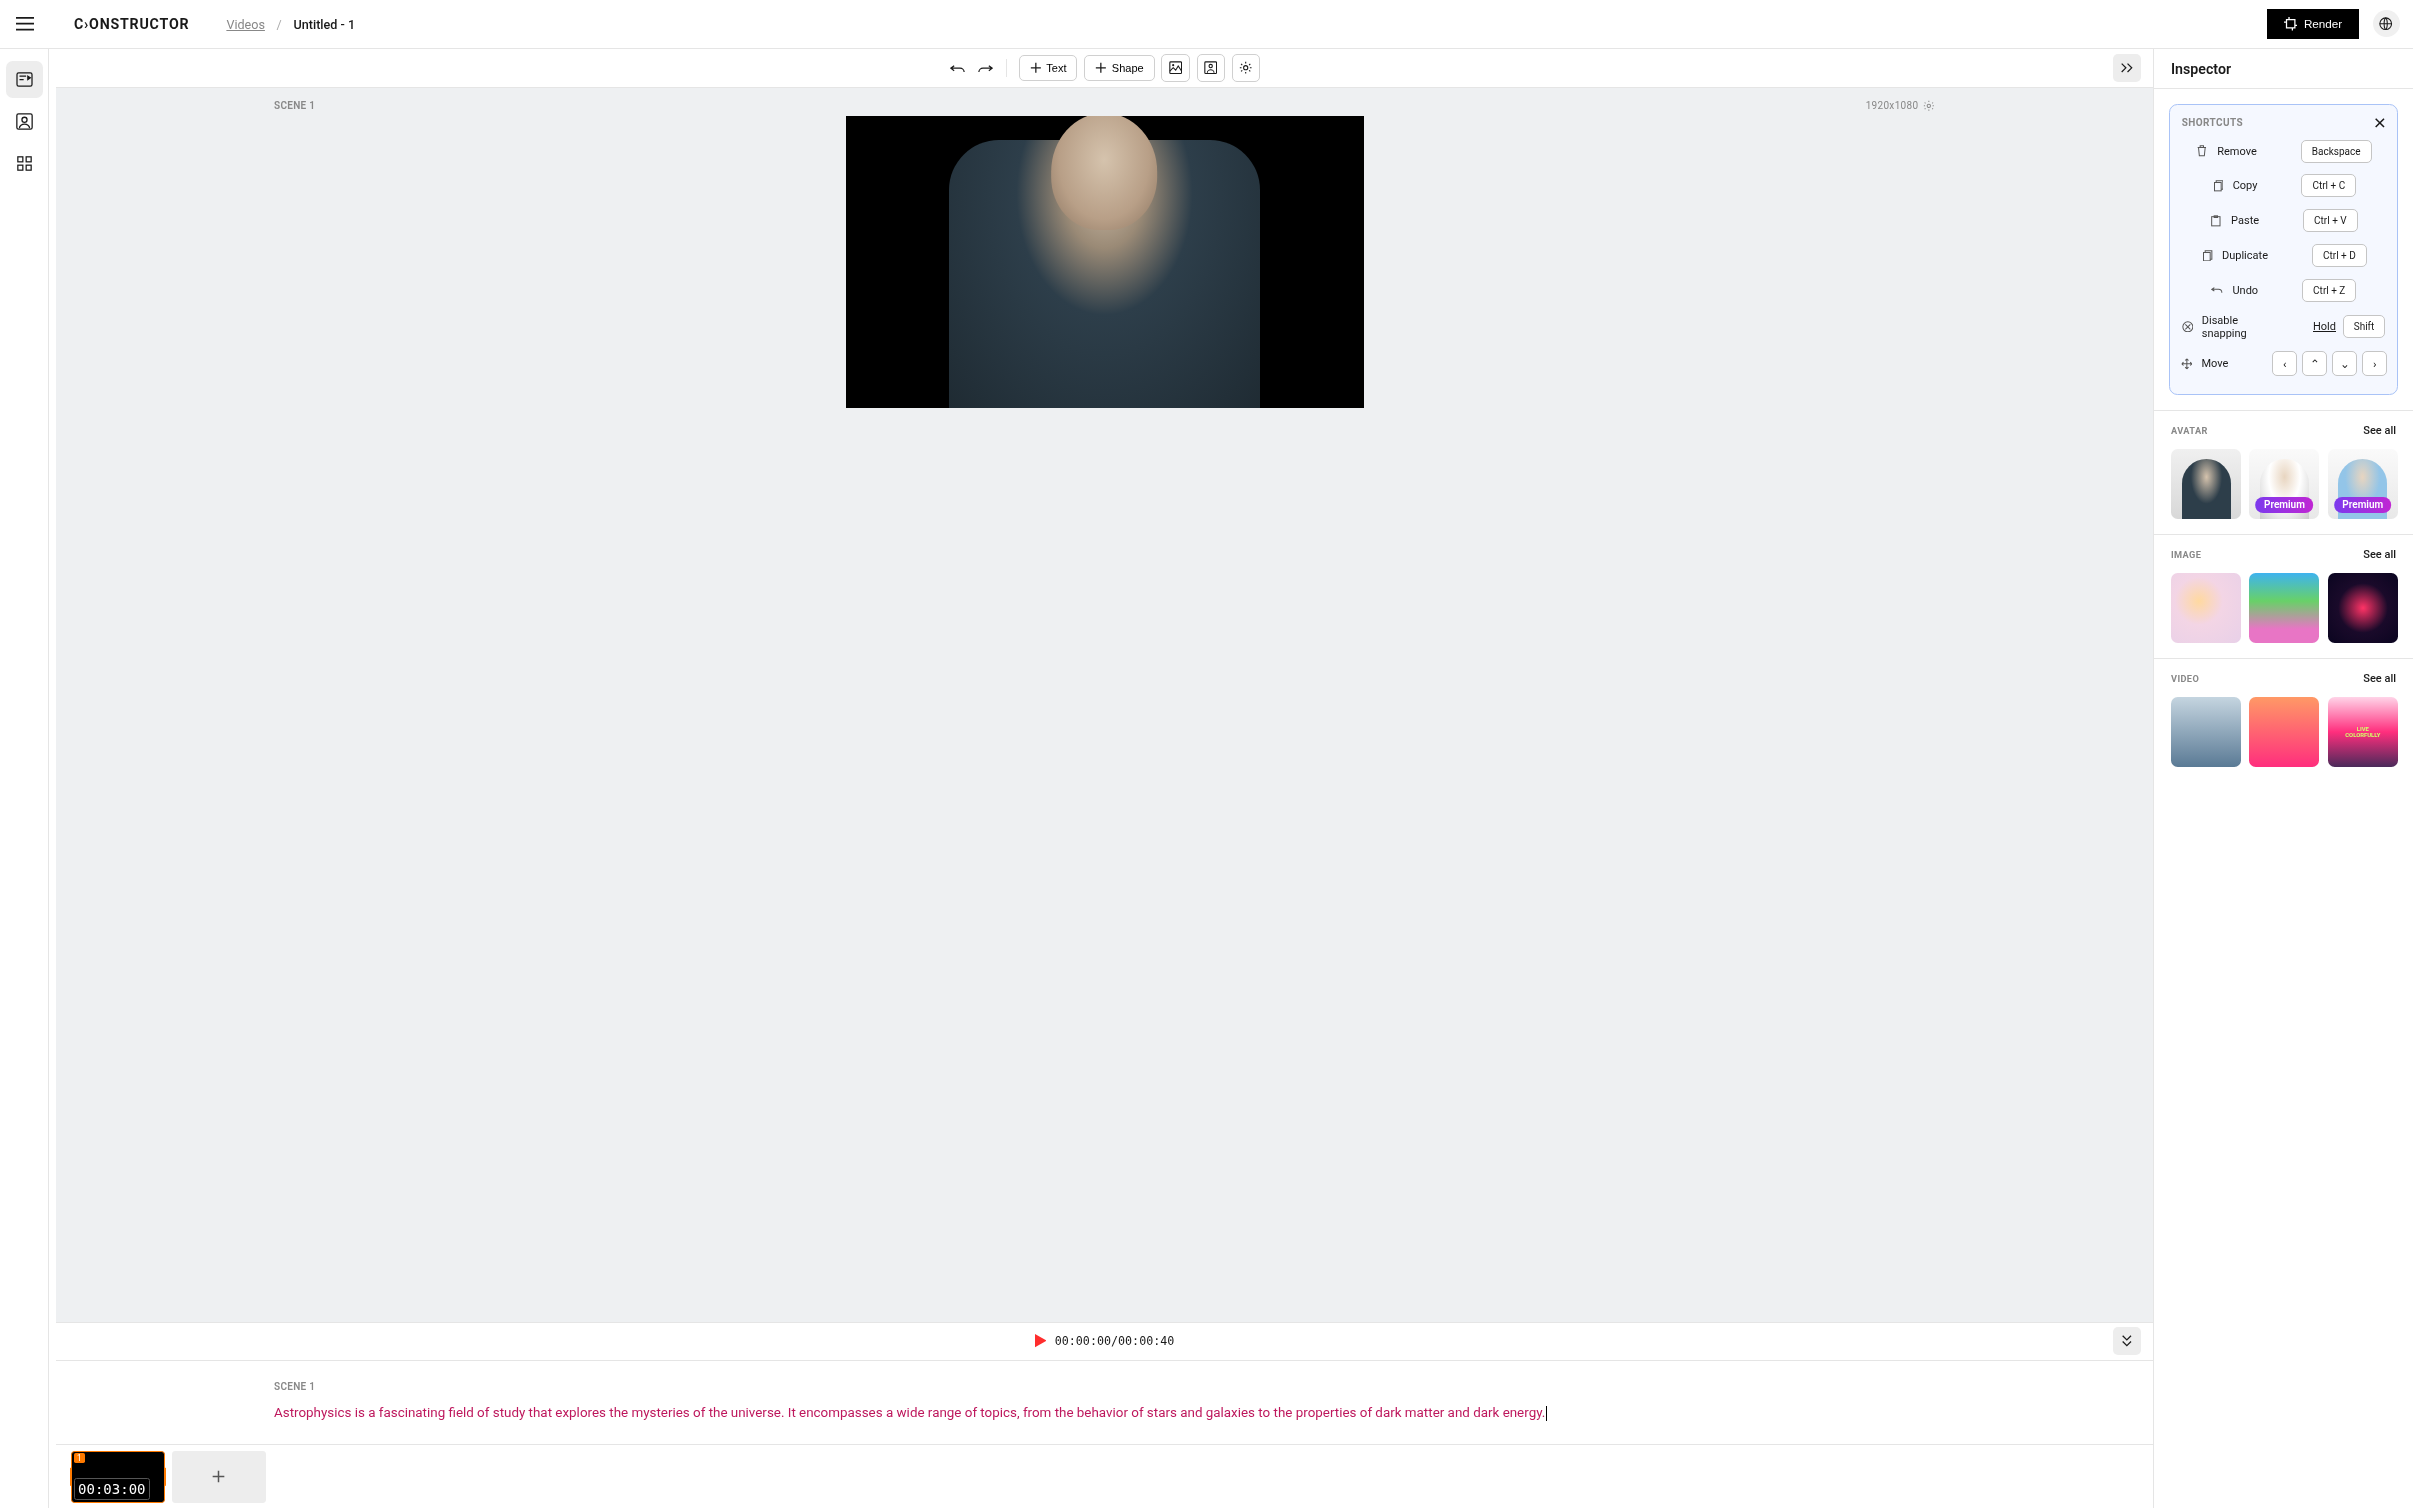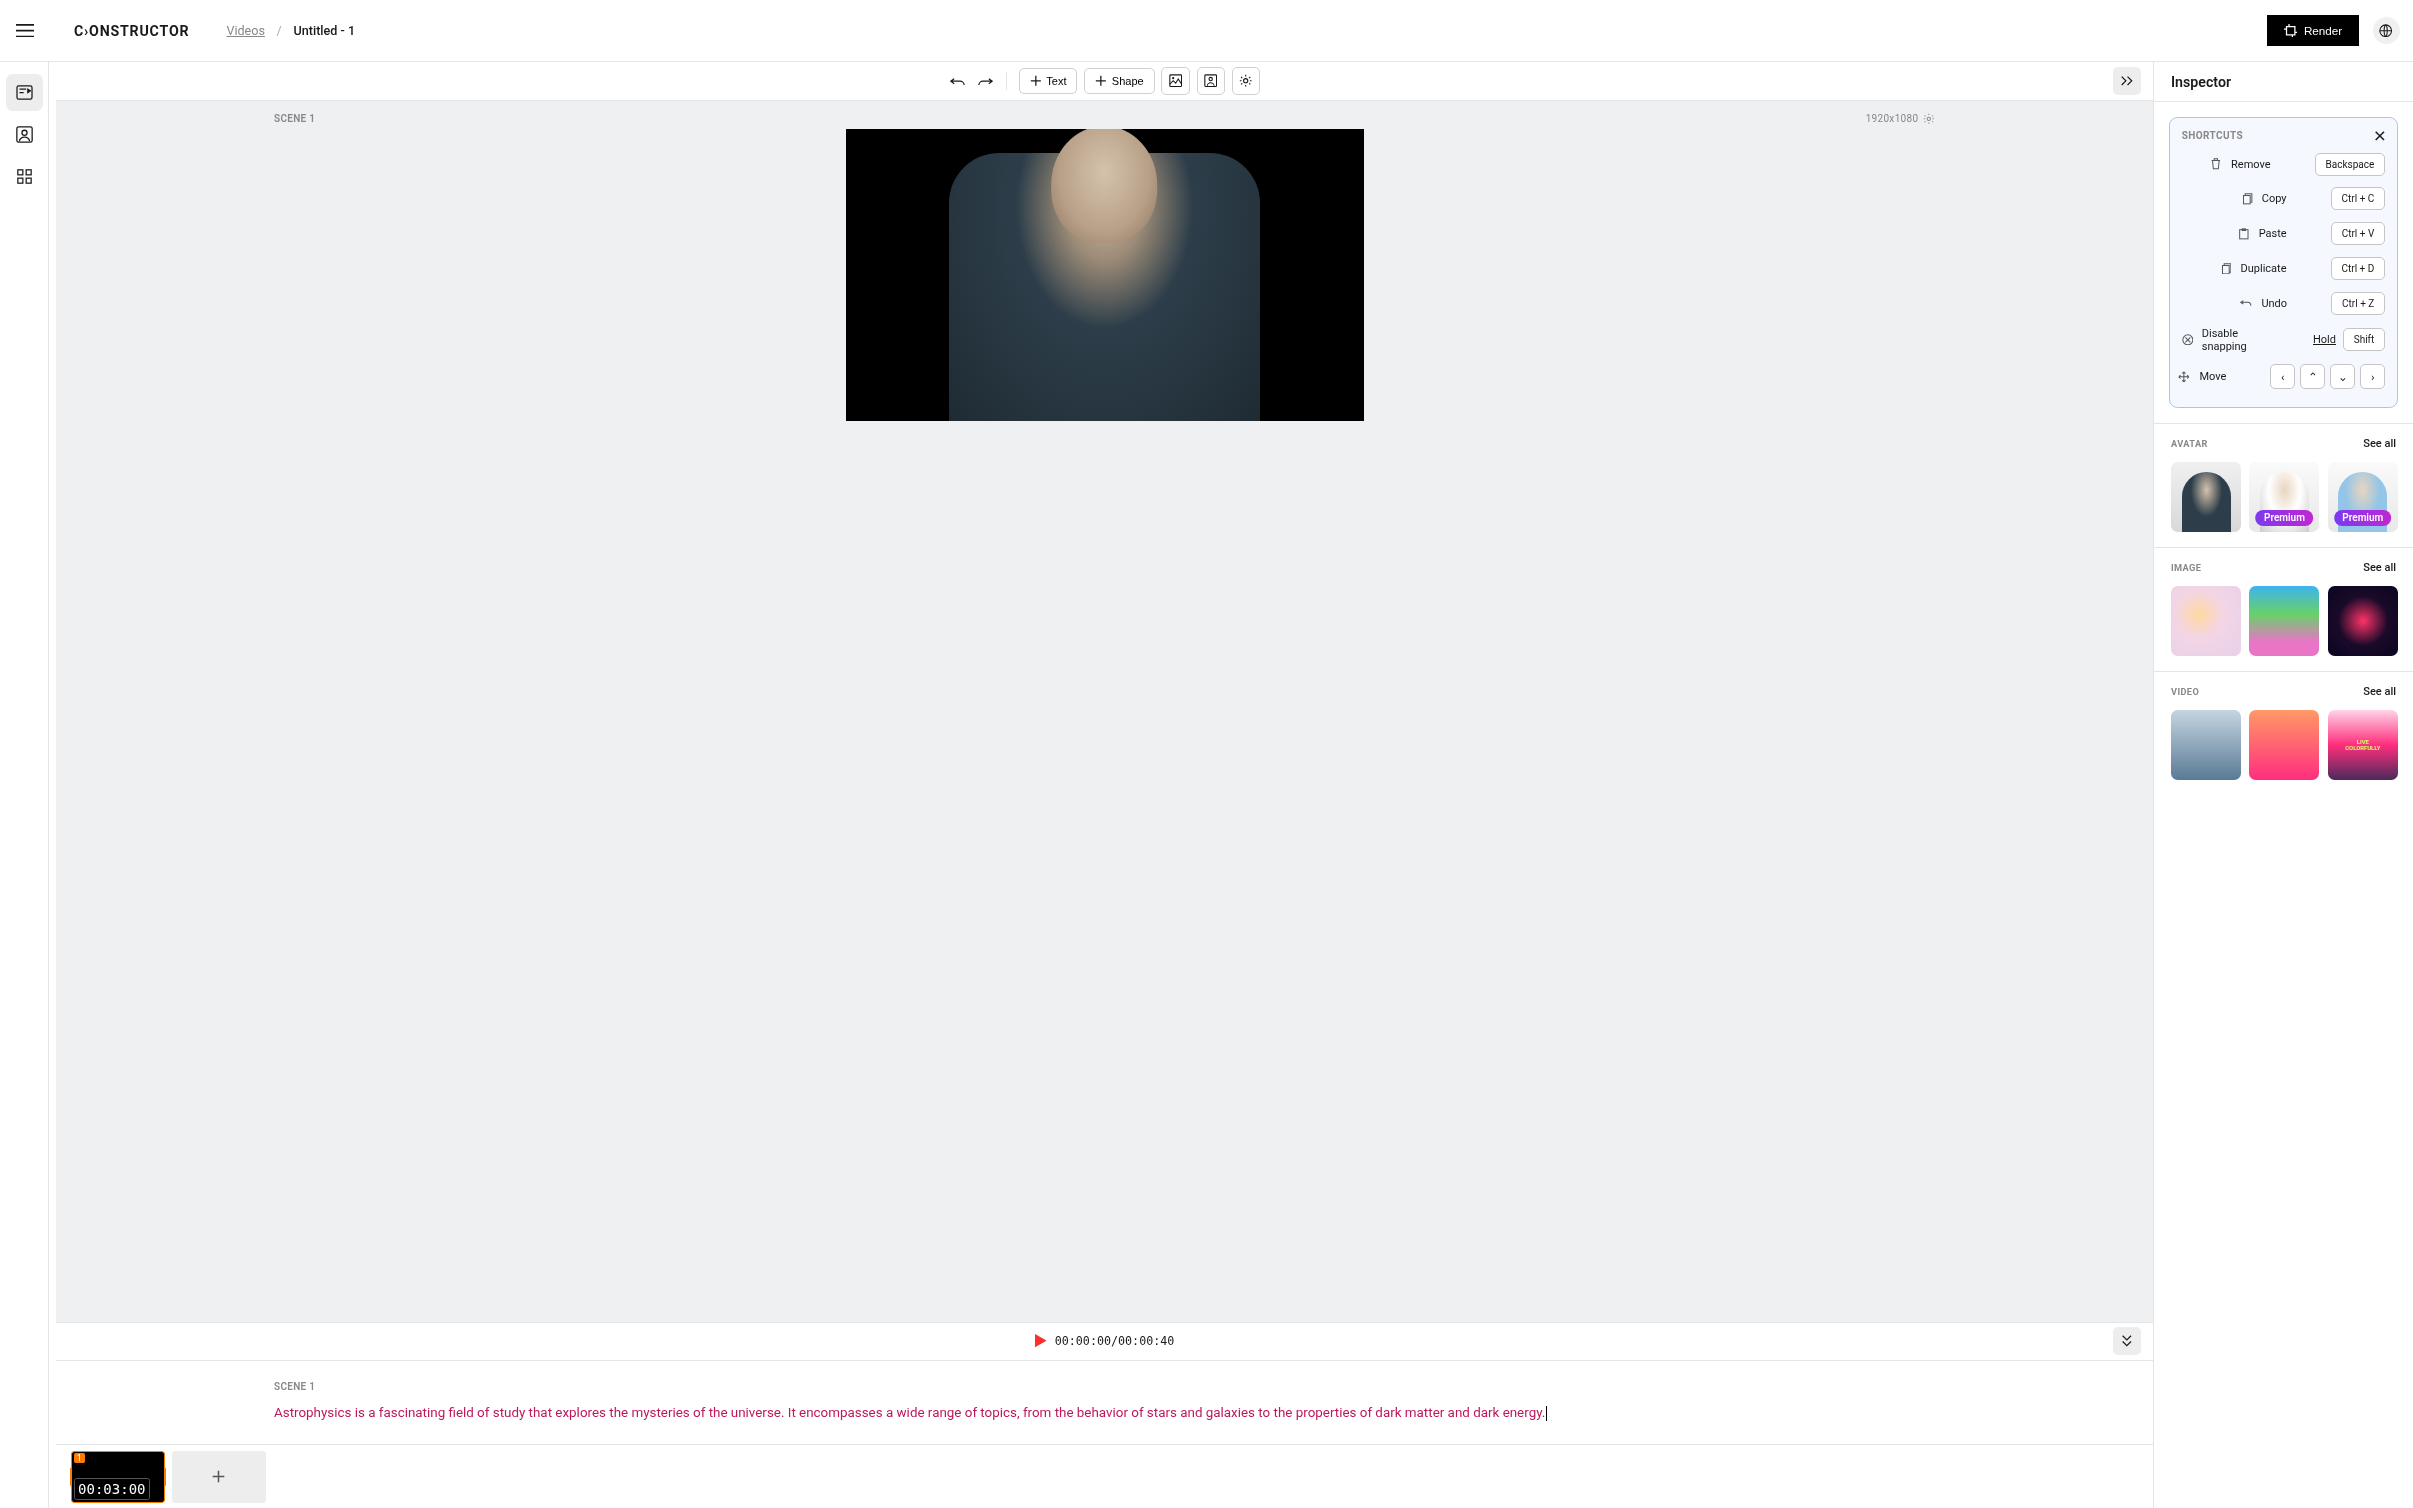--- a/index.html
+++ b/index.html
@@ -1,19 +1,19 @@
 <!DOCTYPE html>
 <html style="font-size:13.4px"><head>
   <meta charset="utf-8">
   <style>
     * { margin: 0; padding: 0; box-sizing: border-box; }
     body { font-family: -apple-system, BlinkMacSystemFont, 'Segoe UI', Roboto, sans-serif; background: #fff; color: #1a1a1a; height: 100vh; display: flex; flex-direction: column; overflow: hidden; }
     
     
-    .header { height: 62px; display: flex; align-items: center; padding: 0 13.4px; border-bottom: 0.8px solid #e5e5e5; gap: 17px; }
+    .header { height: 49px; display: flex; align-items: center; padding: 0 13.4px; border-bottom: 0.8px solid #e5e5e5; gap: 17px; }
     .menu-btn { width: 23.5px; height: 23.5px; display: flex; align-items: center; justify-content: center; cursor: pointer; }
     .logo { margin-left: 20px; font-weight: 700; font-size: 14.2px; letter-spacing: 0.8px; }
     .breadcrumb { display: flex; align-items: center; gap: 11.7px; margin-left: 20px; font-size: 12.6px; }
     .breadcrumb-link { color: #888; text-decoration: underline; }
     .breadcrumb-sep { color: #aaa; }
     .breadcrumb-current { font-weight: 500; }
     .header-right { margin-left: auto; display: flex; align-items: center; gap: 13.4px; }
     .render-btn { background: #000; color: #fff; border: none; padding: 8.4px 17px; font-size: 11.7px; font-weight: 500; display: flex; align-items: center; gap: 6.7px; cursor: pointer; }
     .globe-btn { width: 27px; height: 27px; border-radius: 50%; background: #f0f0f0; display: flex; align-items: center; justify-content: center; cursor: pointer; }
 
@@ -68,21 +68,21 @@
     .add-clip { width: 94px; height: 52px; background: #ededed; border-radius: 3.4px; display: flex; align-items: center; justify-content: center; font-size: 20px; color: #555; cursor: pointer; }
 
     
     .inspector { width: 260px; border-left: 0.8px solid #e5e5e5; overflow-y: auto; display: flex; flex-direction: column; }
     .inspector-header { padding: 11.7px 17px; border-bottom: 0.8px solid #e5e5e5; font-size: 14.2px; font-weight: 600; }
     
     .shortcuts-box { margin: 15px; border: 1.7px solid #a9c3f7; border-radius: 8.4px; background: #f5f8ff; padding: 11.7px; }
     .sc-head { display: flex; justify-content: space-between; align-items: center; margin-bottom: 5px; }
     .sc-title { font-size: 10px; font-weight: 700; color: #888; letter-spacing: 0.4px; }
     .sc-close { cursor: pointer; }
-    .sc-row { display: flex; align-items: center; justify-content: flex-end; padding: 5.9px 0; gap: 44px; }
+    .sc-row { display: flex; align-items: center; justify-content: center; padding: 5.9px 0; gap: 44px; }
     .sc-left { display: flex; align-items: center; gap: 8.4px; font-size: 11px; }
     .sc-icon { width: 13.4px; height: 13.4px; display: flex; align-items: center; justify-content: center; color: #555; }
     .kbd { border: 0.8px solid #c5c5c5; border-radius: 5px; padding: 5px 10px; font-size: 10px; background: #fff; min-width: 37px; text-align: center; }
     .arrows { display: flex; gap: 5px; }
     .arrow-key { border: 0.8px solid #c5c5c5; border-radius: 5px; width: 25px; height: 25px; background: #fff; display: flex; align-items: center; justify-content: center; cursor: pointer; font-size: 11.7px; }
     .hold-label { font-size: 11px; margin-right: 6.7px; text-decoration: underline; }
     .sc-right-group { display: flex; align-items: center; }
 
     .section { border-top: 0.8px solid #e5e5e5; padding: 13.4px 17px 15px; }
     .section-head { display: flex; justify-content: space-between; align-items: center; margin-bottom: 11.7px; }

